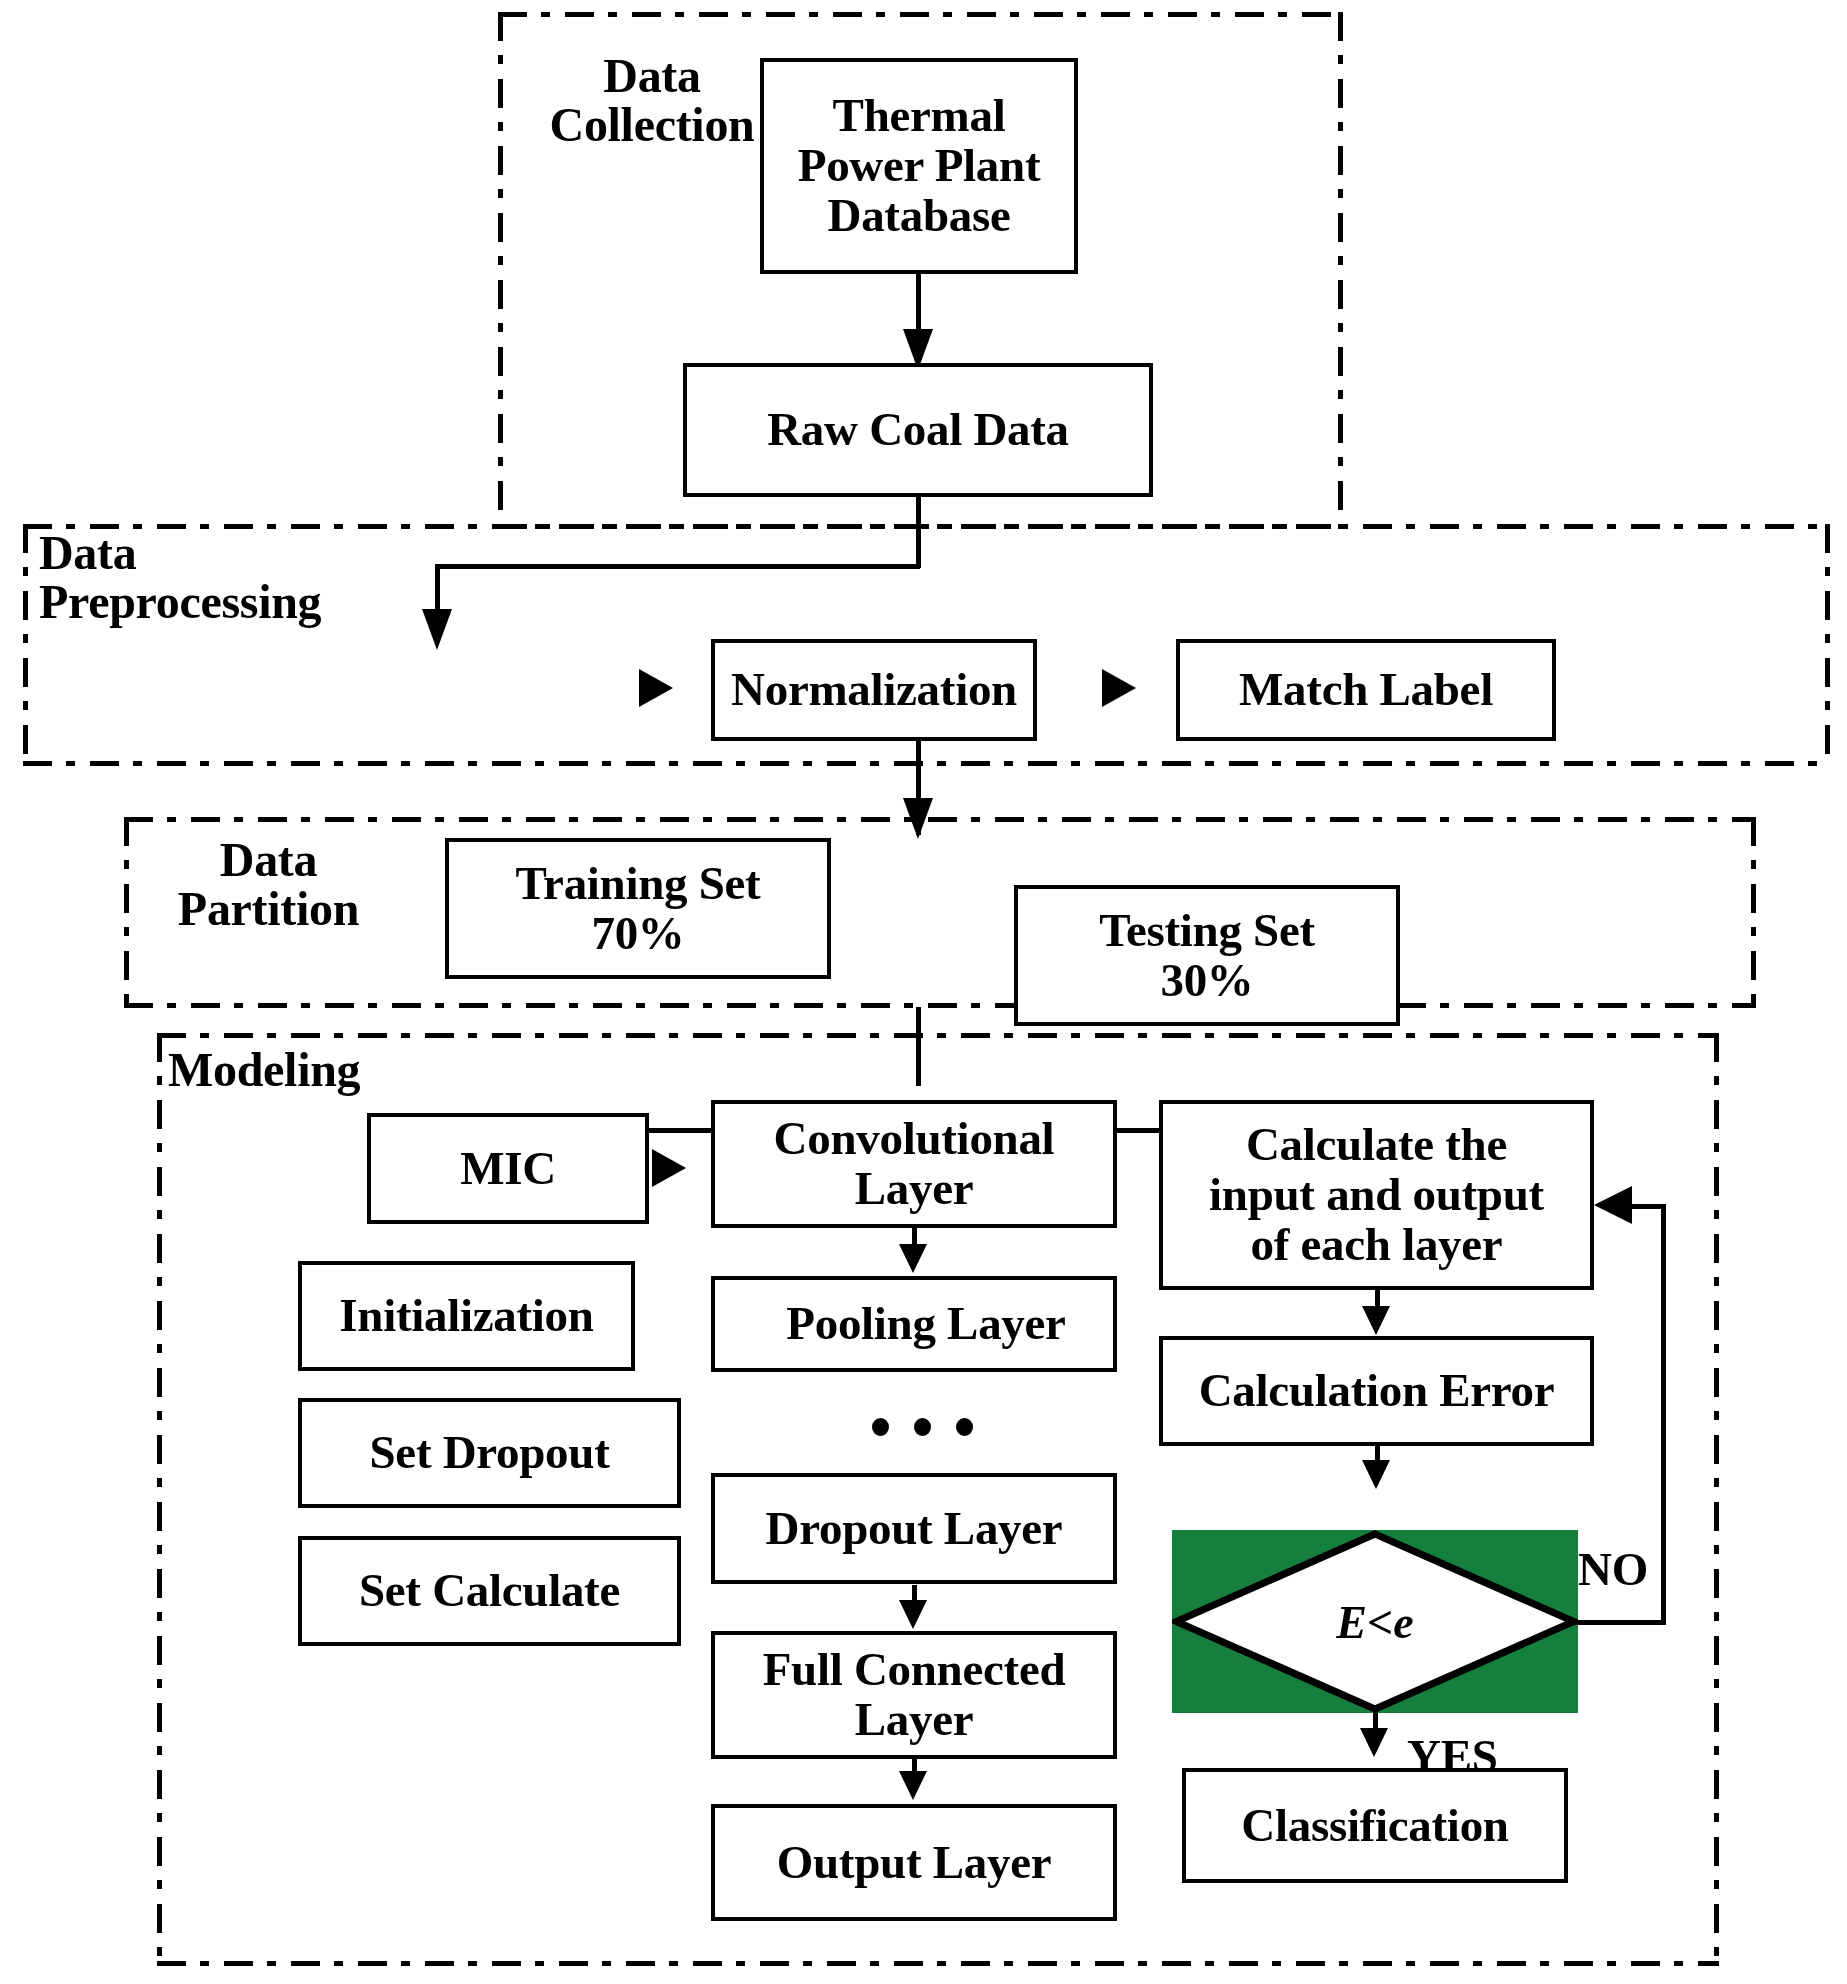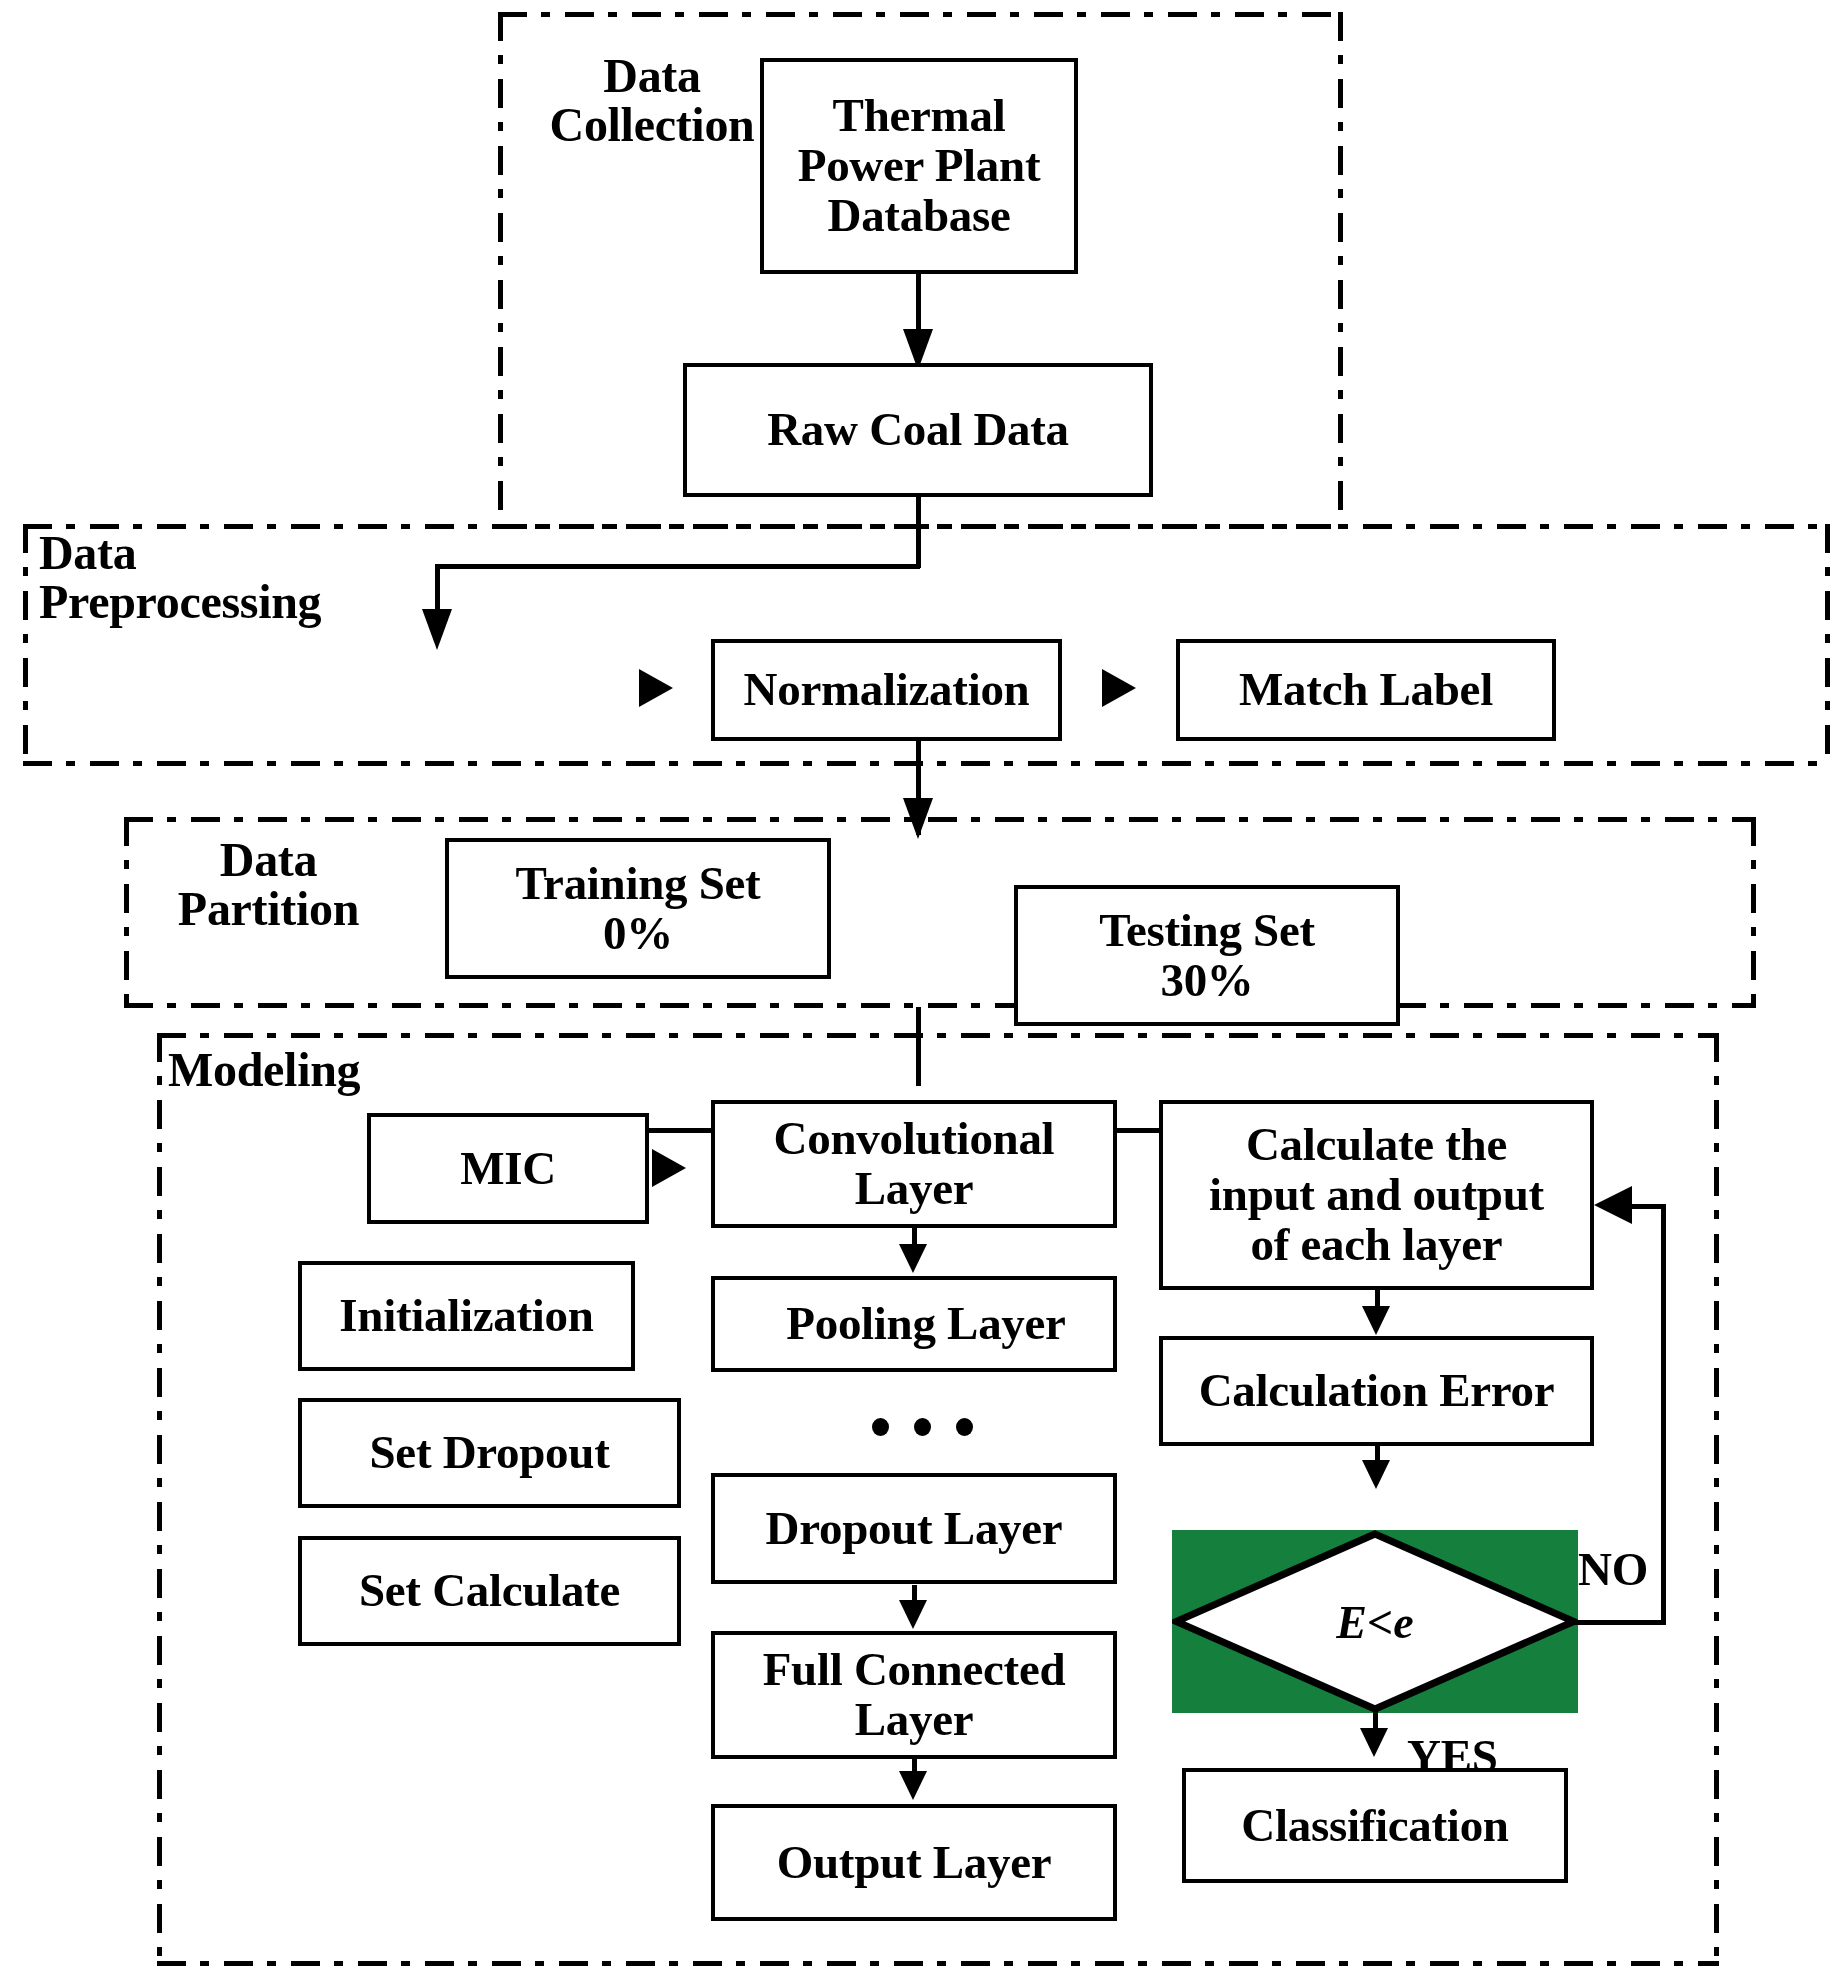--- a/index.html
+++ b/index.html
@@ -141,35 +141,35 @@
   <div class="vline" style="left:435px; top:564px; height:62px;"></div>
   <div class="arrow-down" style="left:422px; top:609px;"></div>
 
   <div class="group dashdot" style="left:23px; top:524px; width:1807px; height:242px;"></div>
   <div class="group-label" style="left:39px; top:529px; width:327px; font-size:48px; text-align:left;">Data
 Preprocessing</div>
 
 
   <div class="arrow-right" style="left:639px; top:669px;"></div>
 
-  <div class="box" style="left:711px; top:639px; width:351px; height:102px; font-size:47px;">Normalization</div>
+  <div class="box" style="left:711px; top:639px; width:326px; height:102px; font-size:47px;">Normalization</div>
 
   <div class="arrow-right" style="left:1102px; top:669px;"></div>
 
   <div class="box" style="left:1176px; top:639px; width:380px; height:102px; font-size:47px;">Match Label</div>
 
   <div class="vline" style="left:916px; top:740px; height:95px;"></div>
   <div class="arrow-down" style="left:903px; top:798px;"></div>
 
   <div class="group dashdot" style="left:124px; top:817px; width:1632px; height:191px;"></div>
   <div class="group-label" style="left:154px; top:836px; width:229px; font-size:48px;">Data
 Partition</div>
 
   <div class="box" style="left:445px; top:838px; width:386px; height:141px; font-size:47px;">Training Set
-0%</div>
+70%</div>
 
   <div class="box" style="left:1014px; top:838px; width:386px; height:141px; font-size:47px;margin-top:47px;">Testing Set
 30%</div>
 
   <div class="vline" style="left:916px; top:1007px; height:79px;"></div>
 
   <div class="group dashdot" style="left:157px; top:1033px; width:1562px; height:933px;"></div>
   <div class="group-label" style="left:168px; top:1046px; width:288px; font-size:48px; text-align:left;">Modeling</div>
 
   <div class="hline" style="left:530px; top:1128px; width:851px;"></div>

